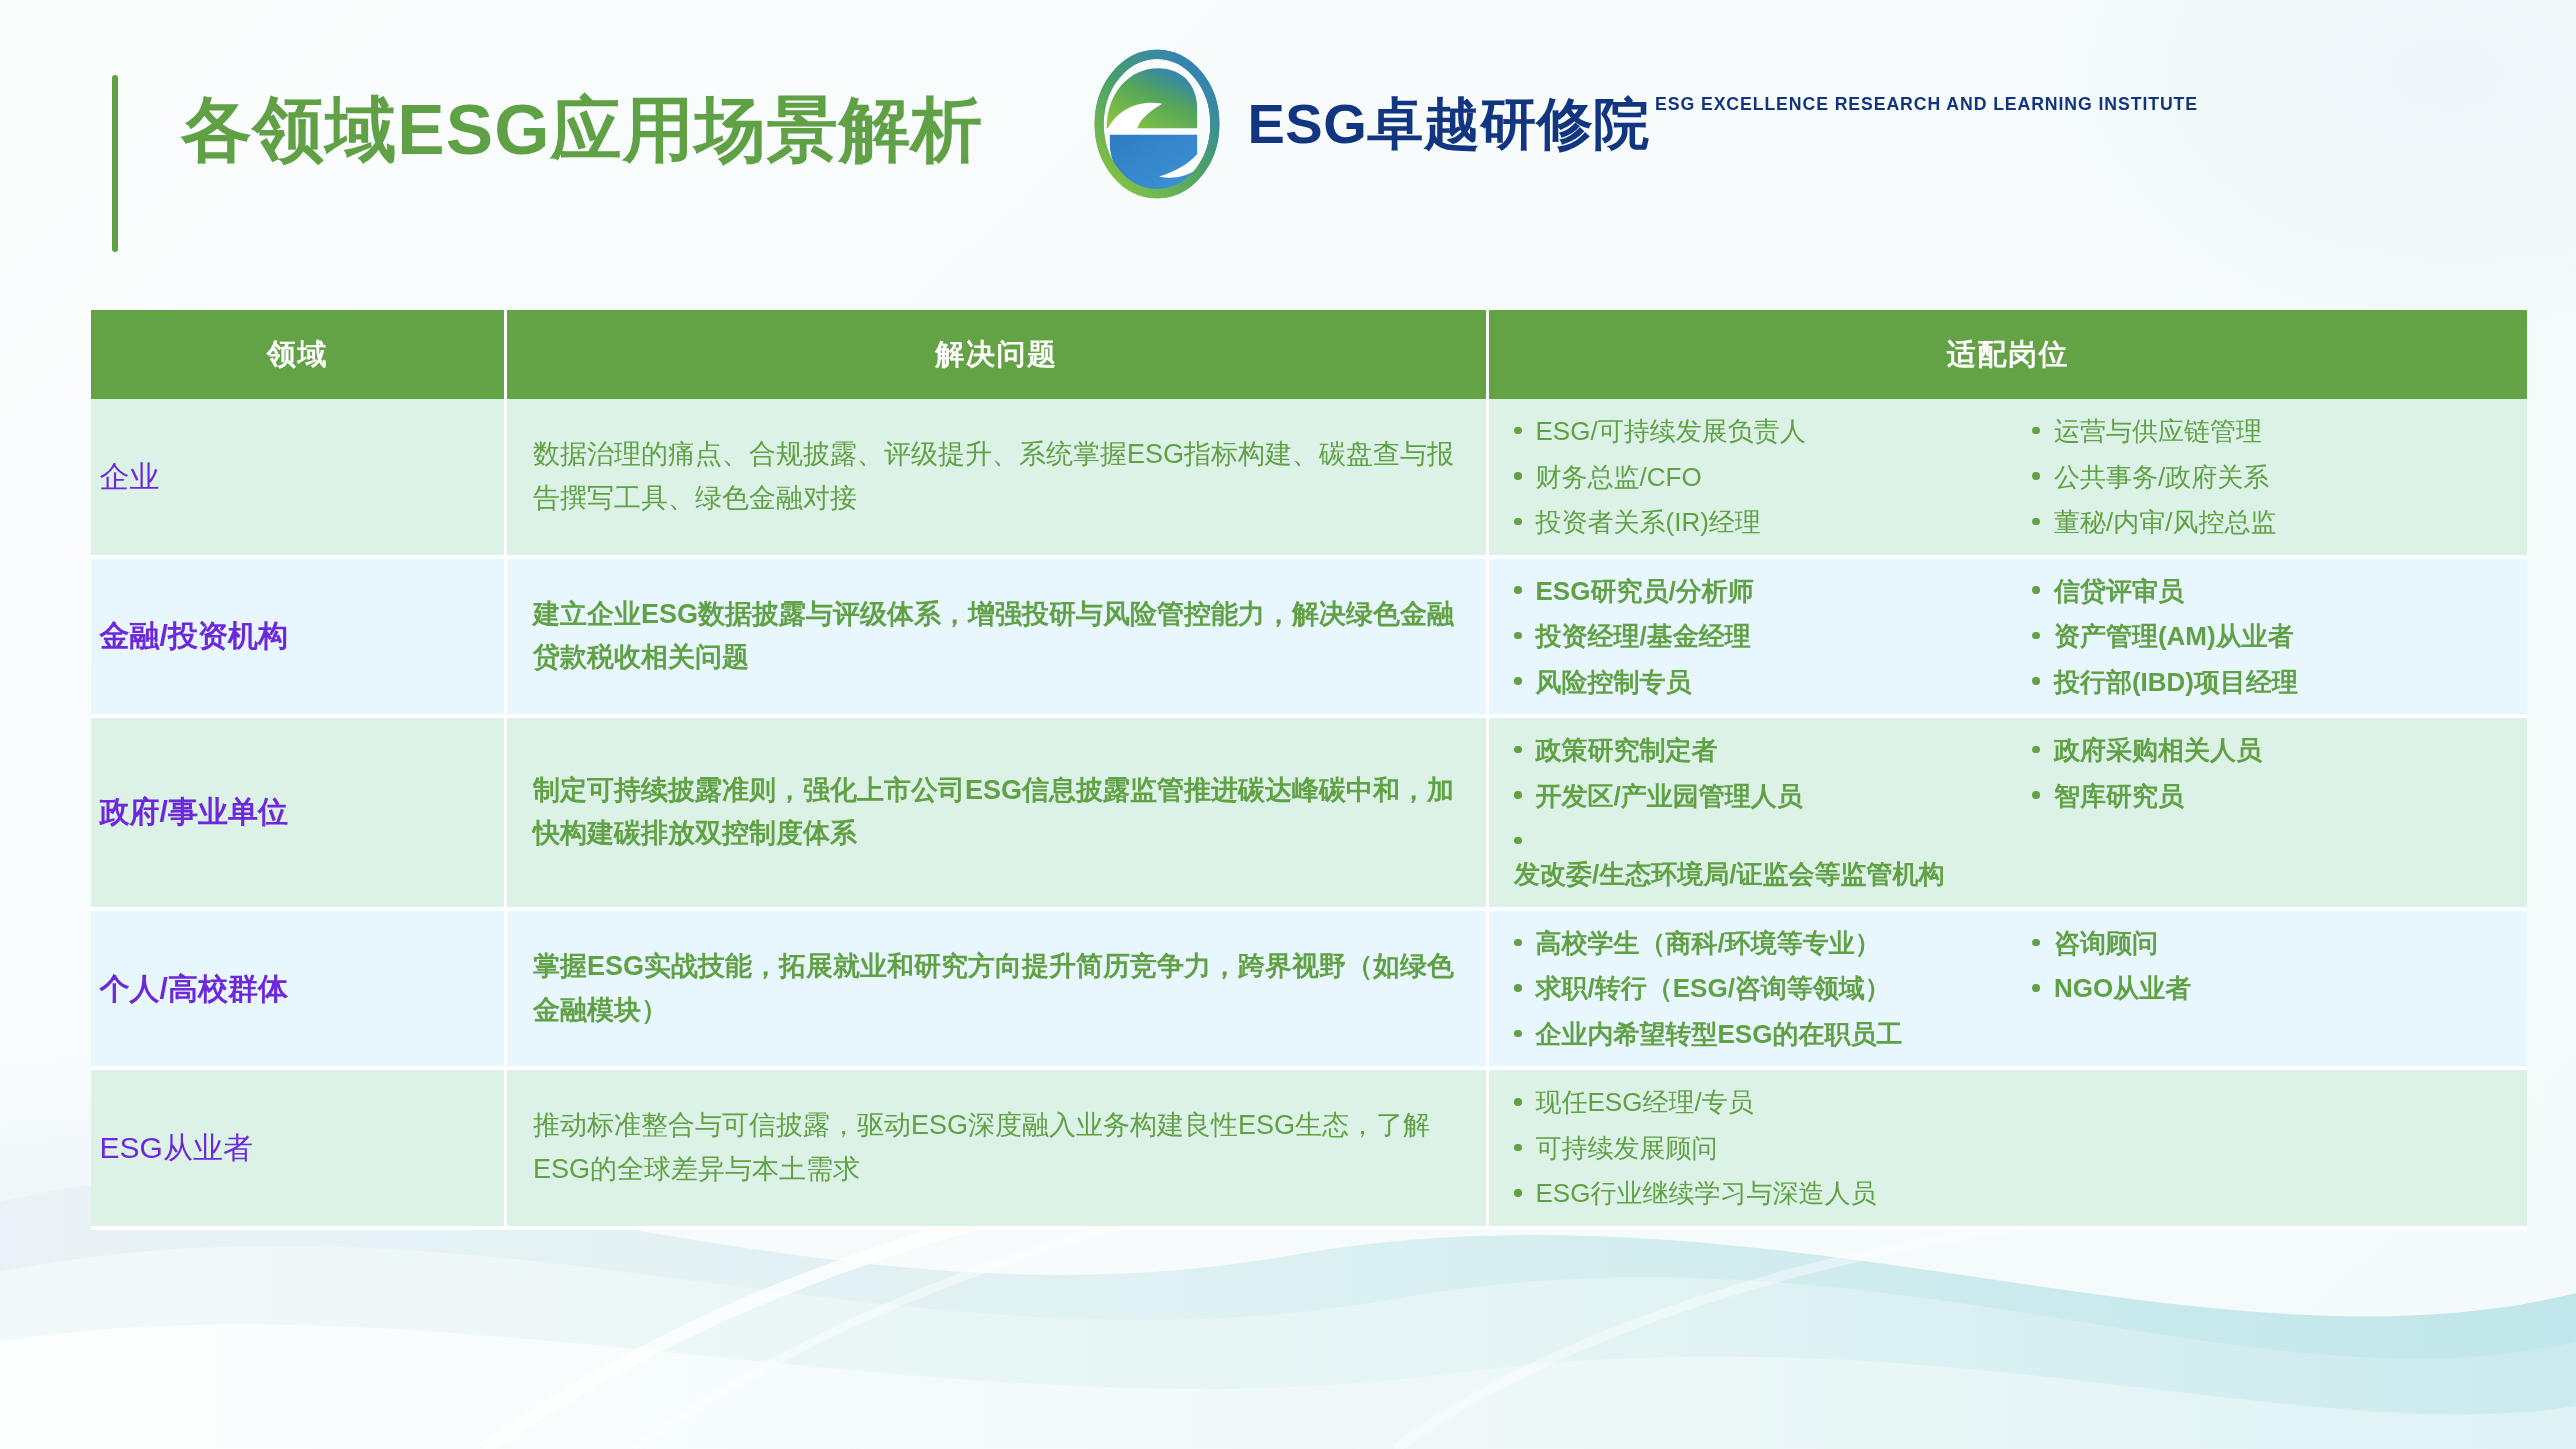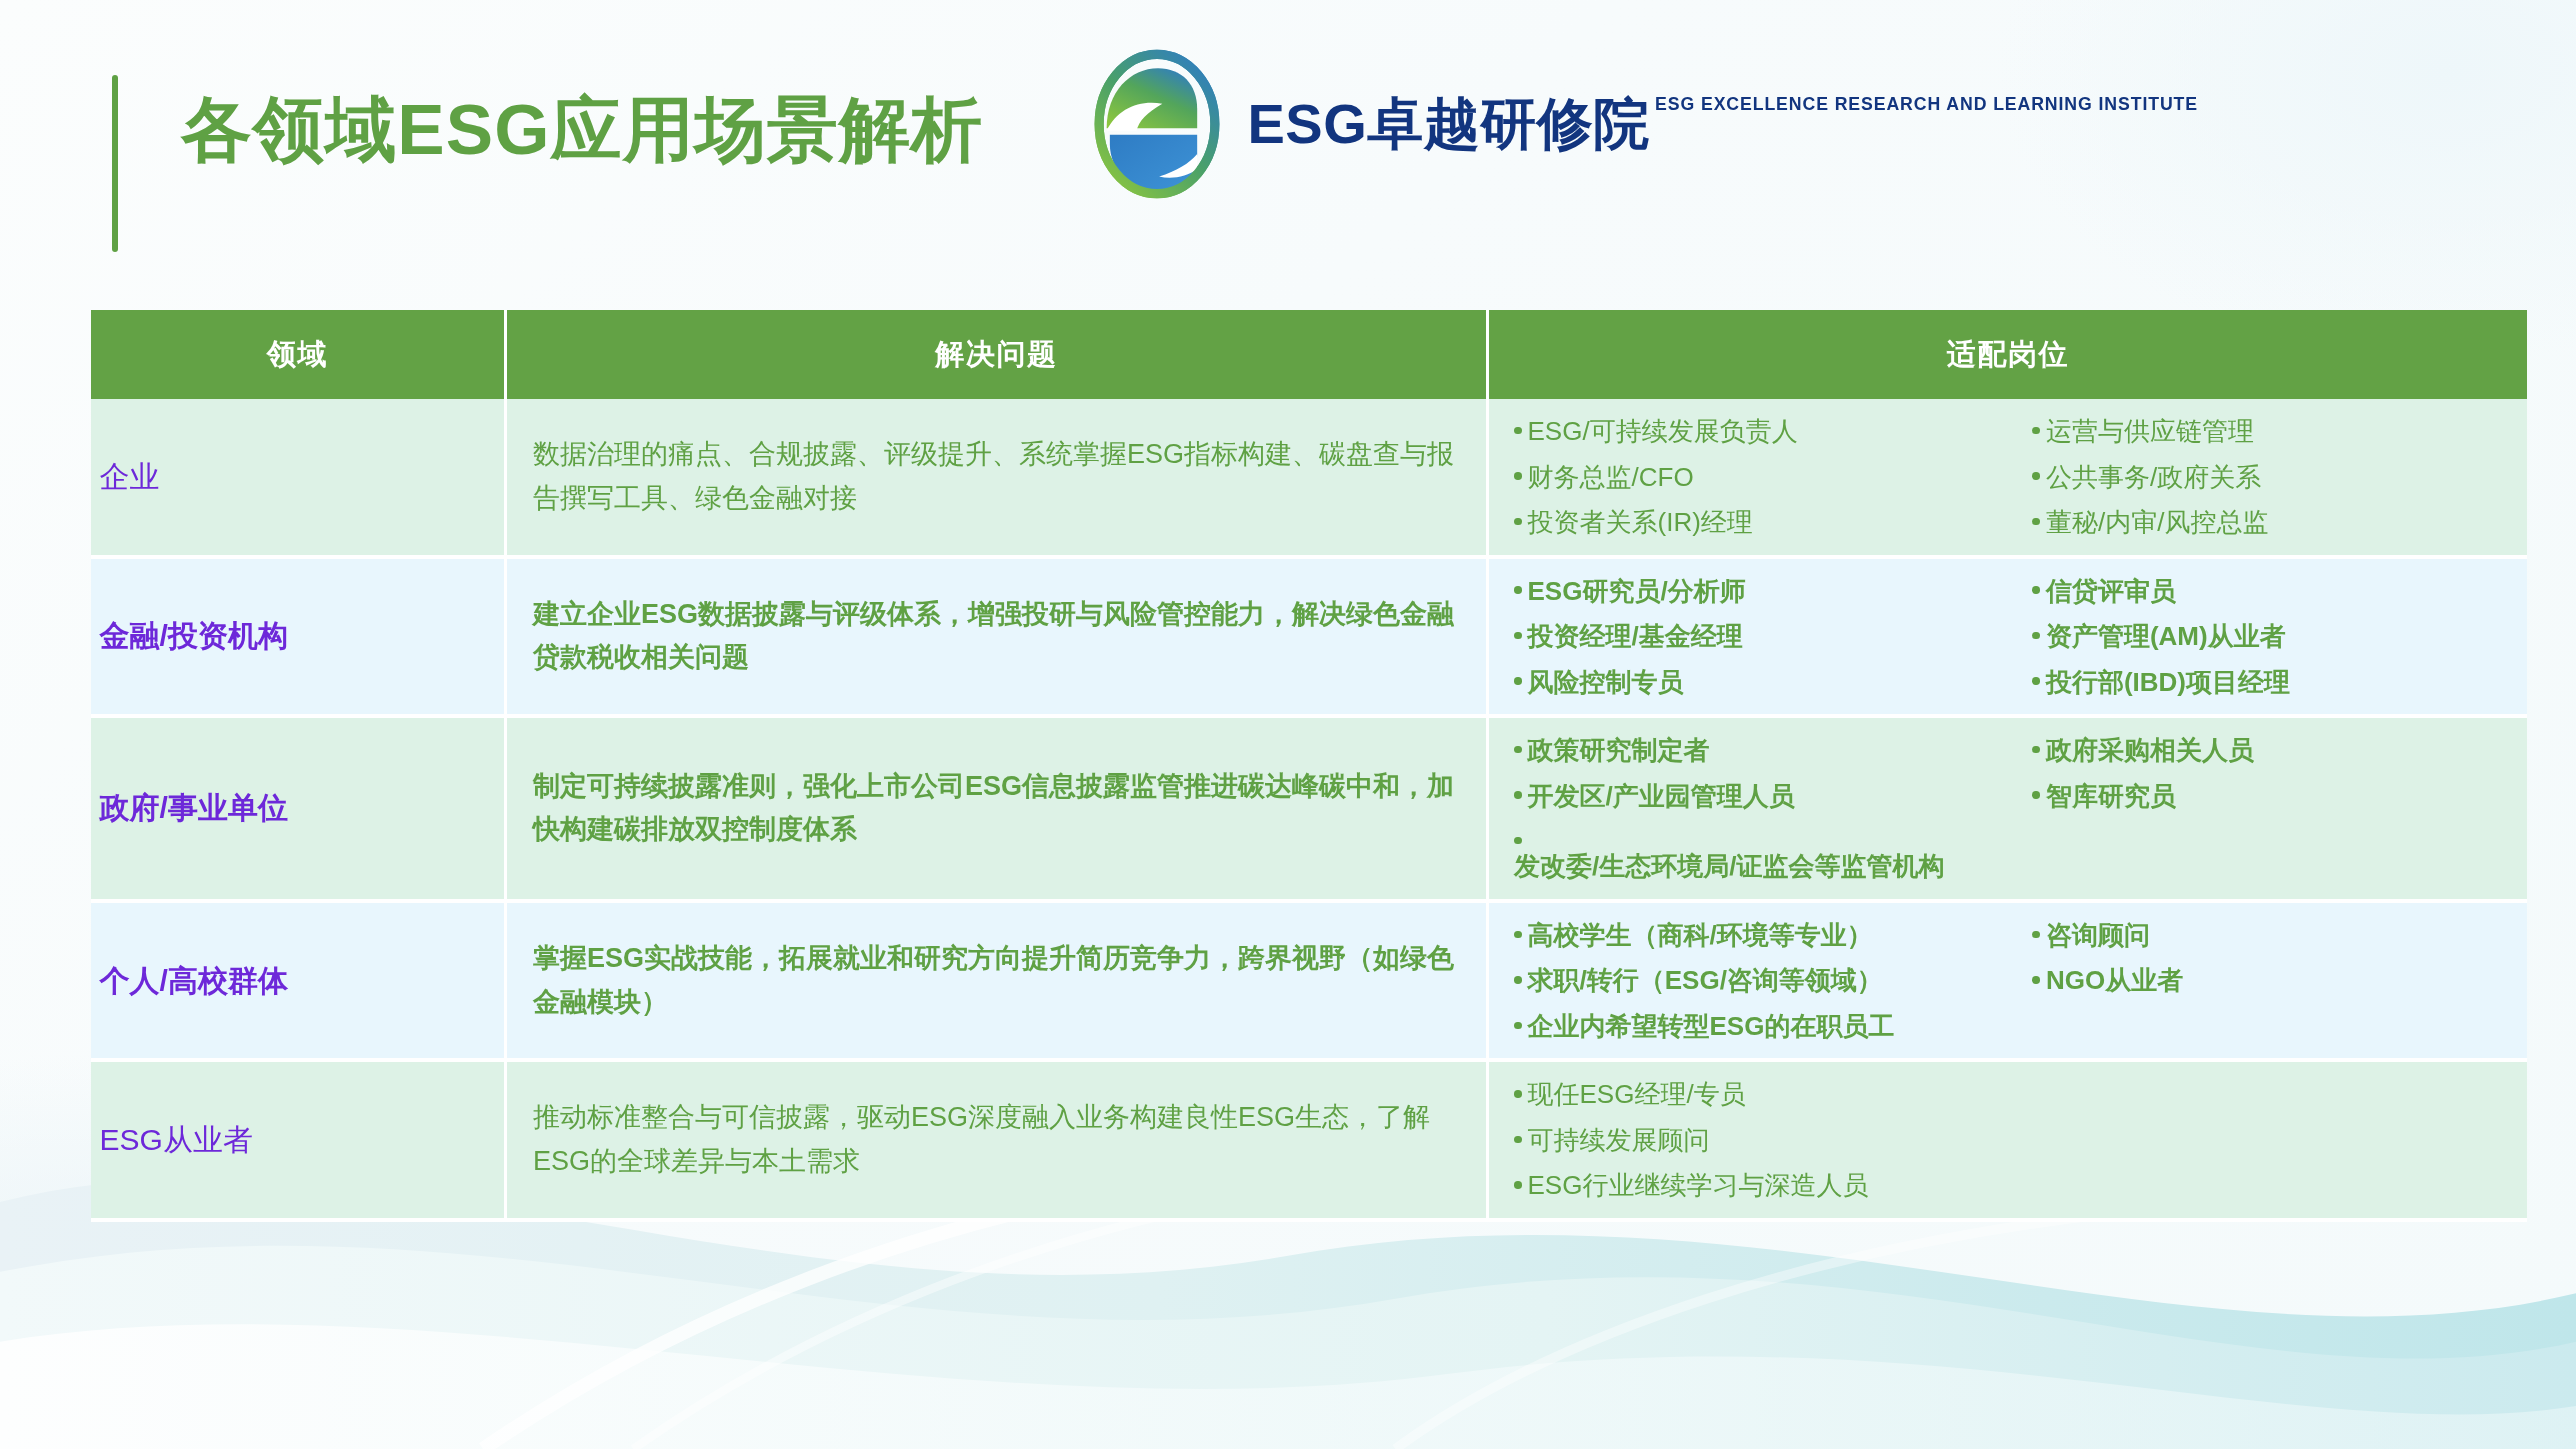--- a/index.html
+++ b/index.html
@@ -83,21 +83,21 @@
     padding:0 23.6px 0 26px;
   }
   .problem-text.bold{font-weight:bold;}
 
   .roles-wrap{padding:0 16px 0 25px;}
   .roles-grid{display:flex;}
   .roles-col{display:flex;flex-direction:column;justify-content:center;gap:13px;}
   .roles-col.left{width:52%;}
   .roles-col.right{width:48%;}
   .role-item{
-    display:flex;align-items:flex-start;gap:6px;
+    display:flex;align-items:flex-start;gap:14px;
     color:#5FA144;font-size:26px;line-height:1.25;white-space:nowrap;
   }
   .role-item.bold{font-weight:bold;}
   .bullet{
     flex:none;width:7.5px;height:7.5px;border-radius:50%;
     background:#5FA144;margin-top:11.8px;
   }
   .role-full{padding-left:0;}
 </style>
 </head>

